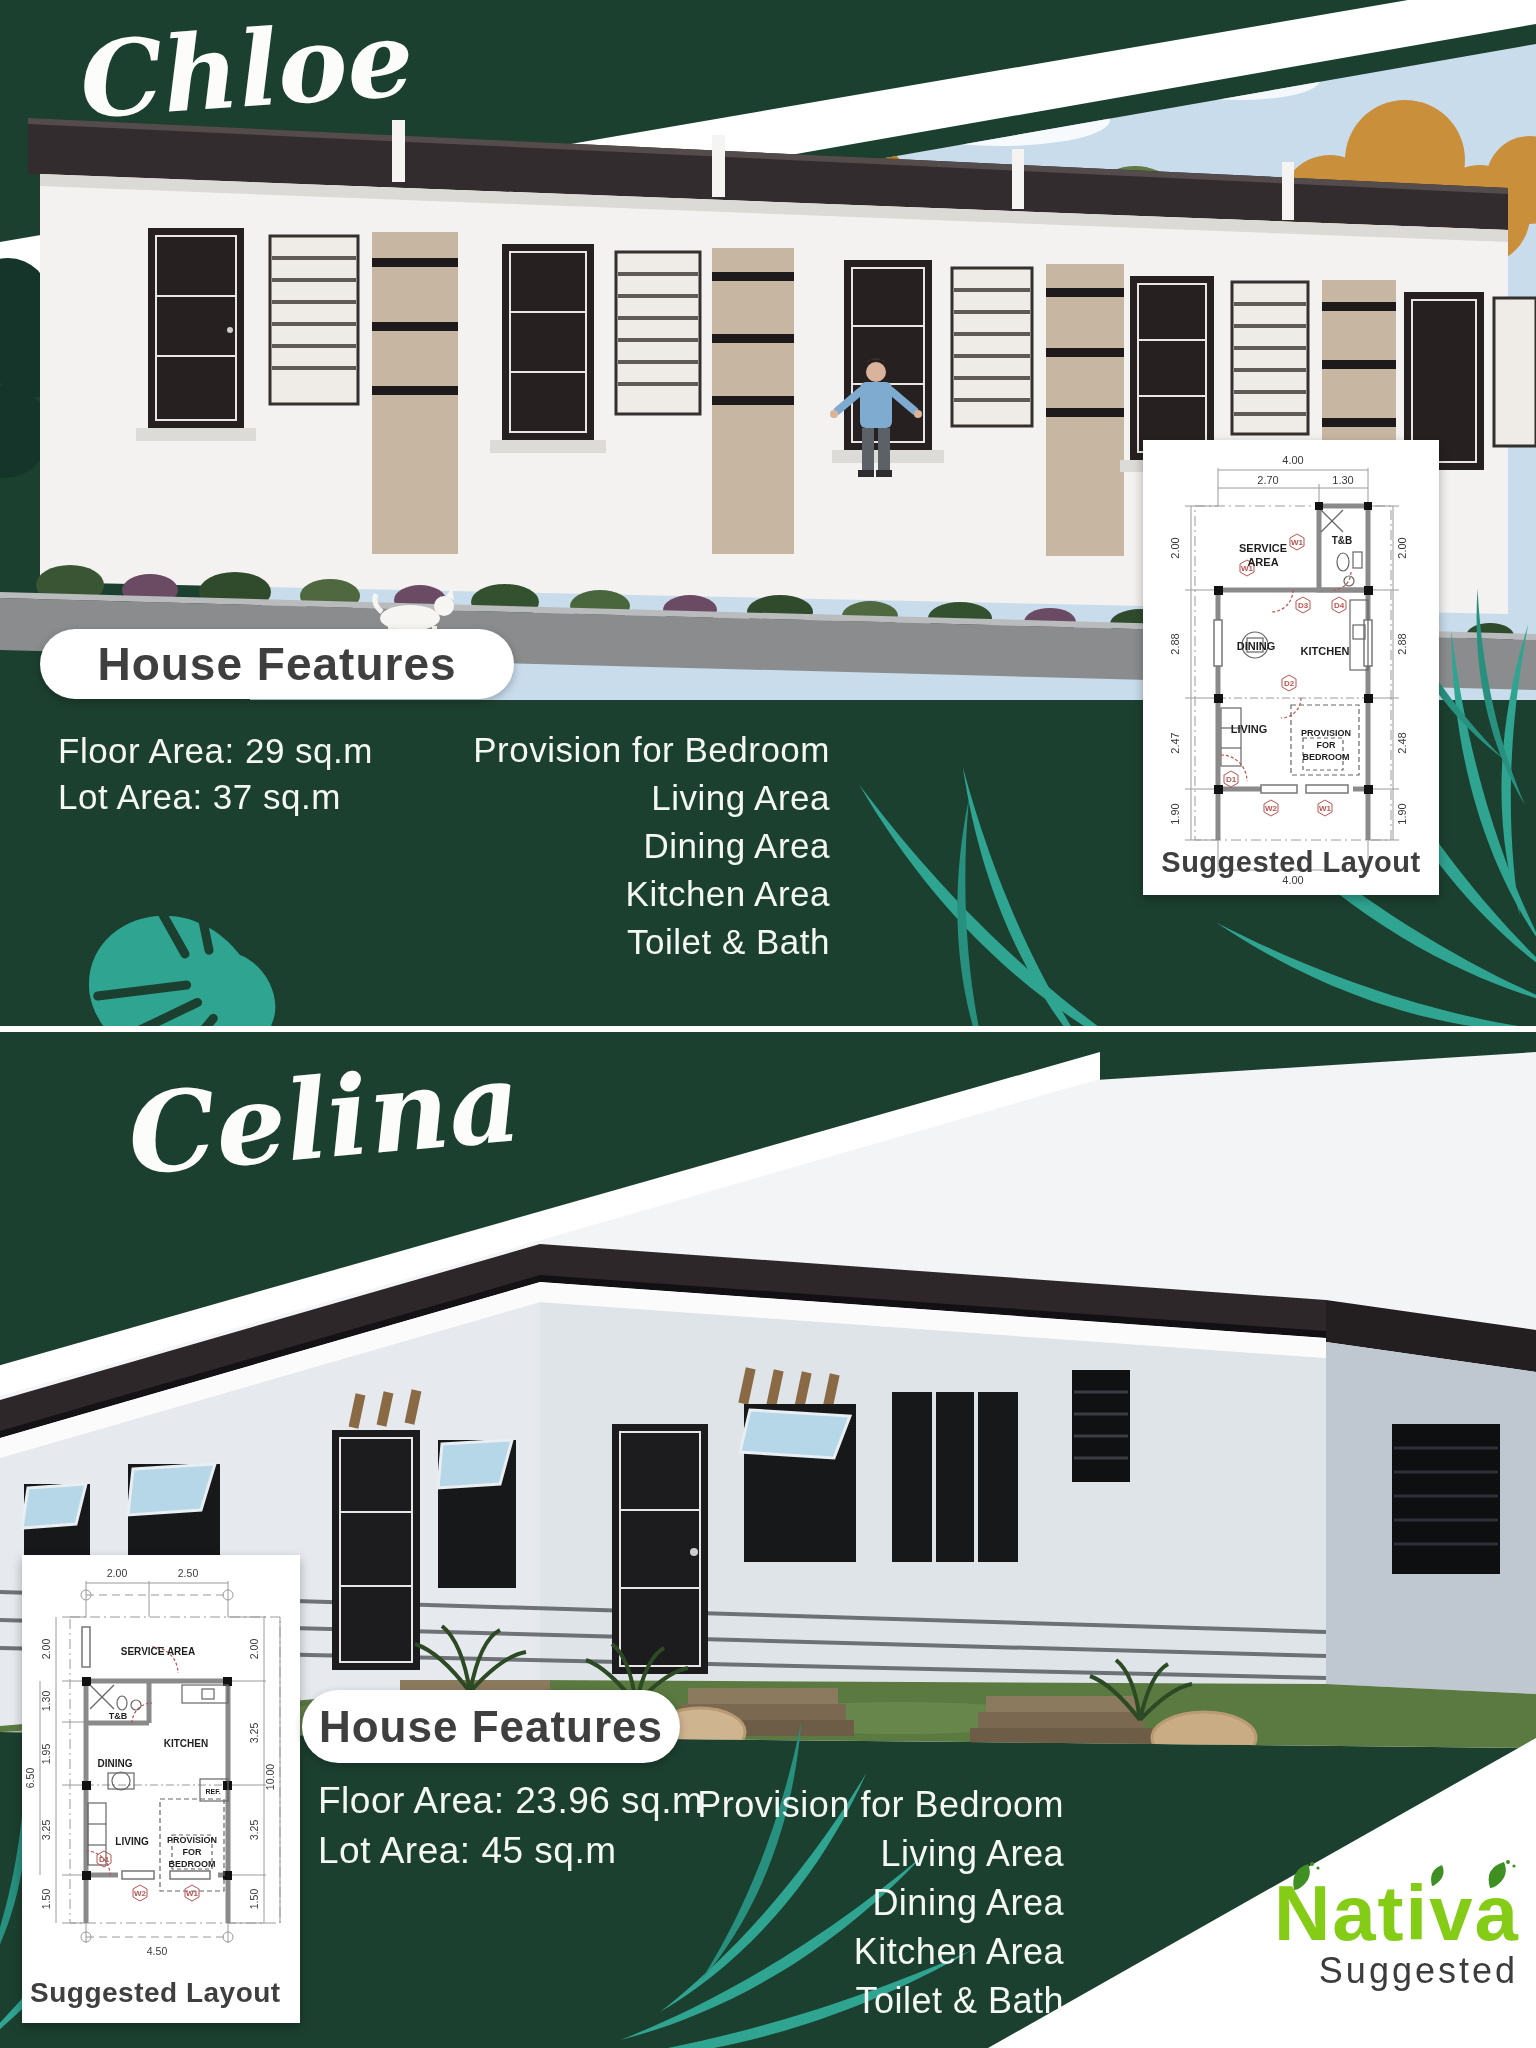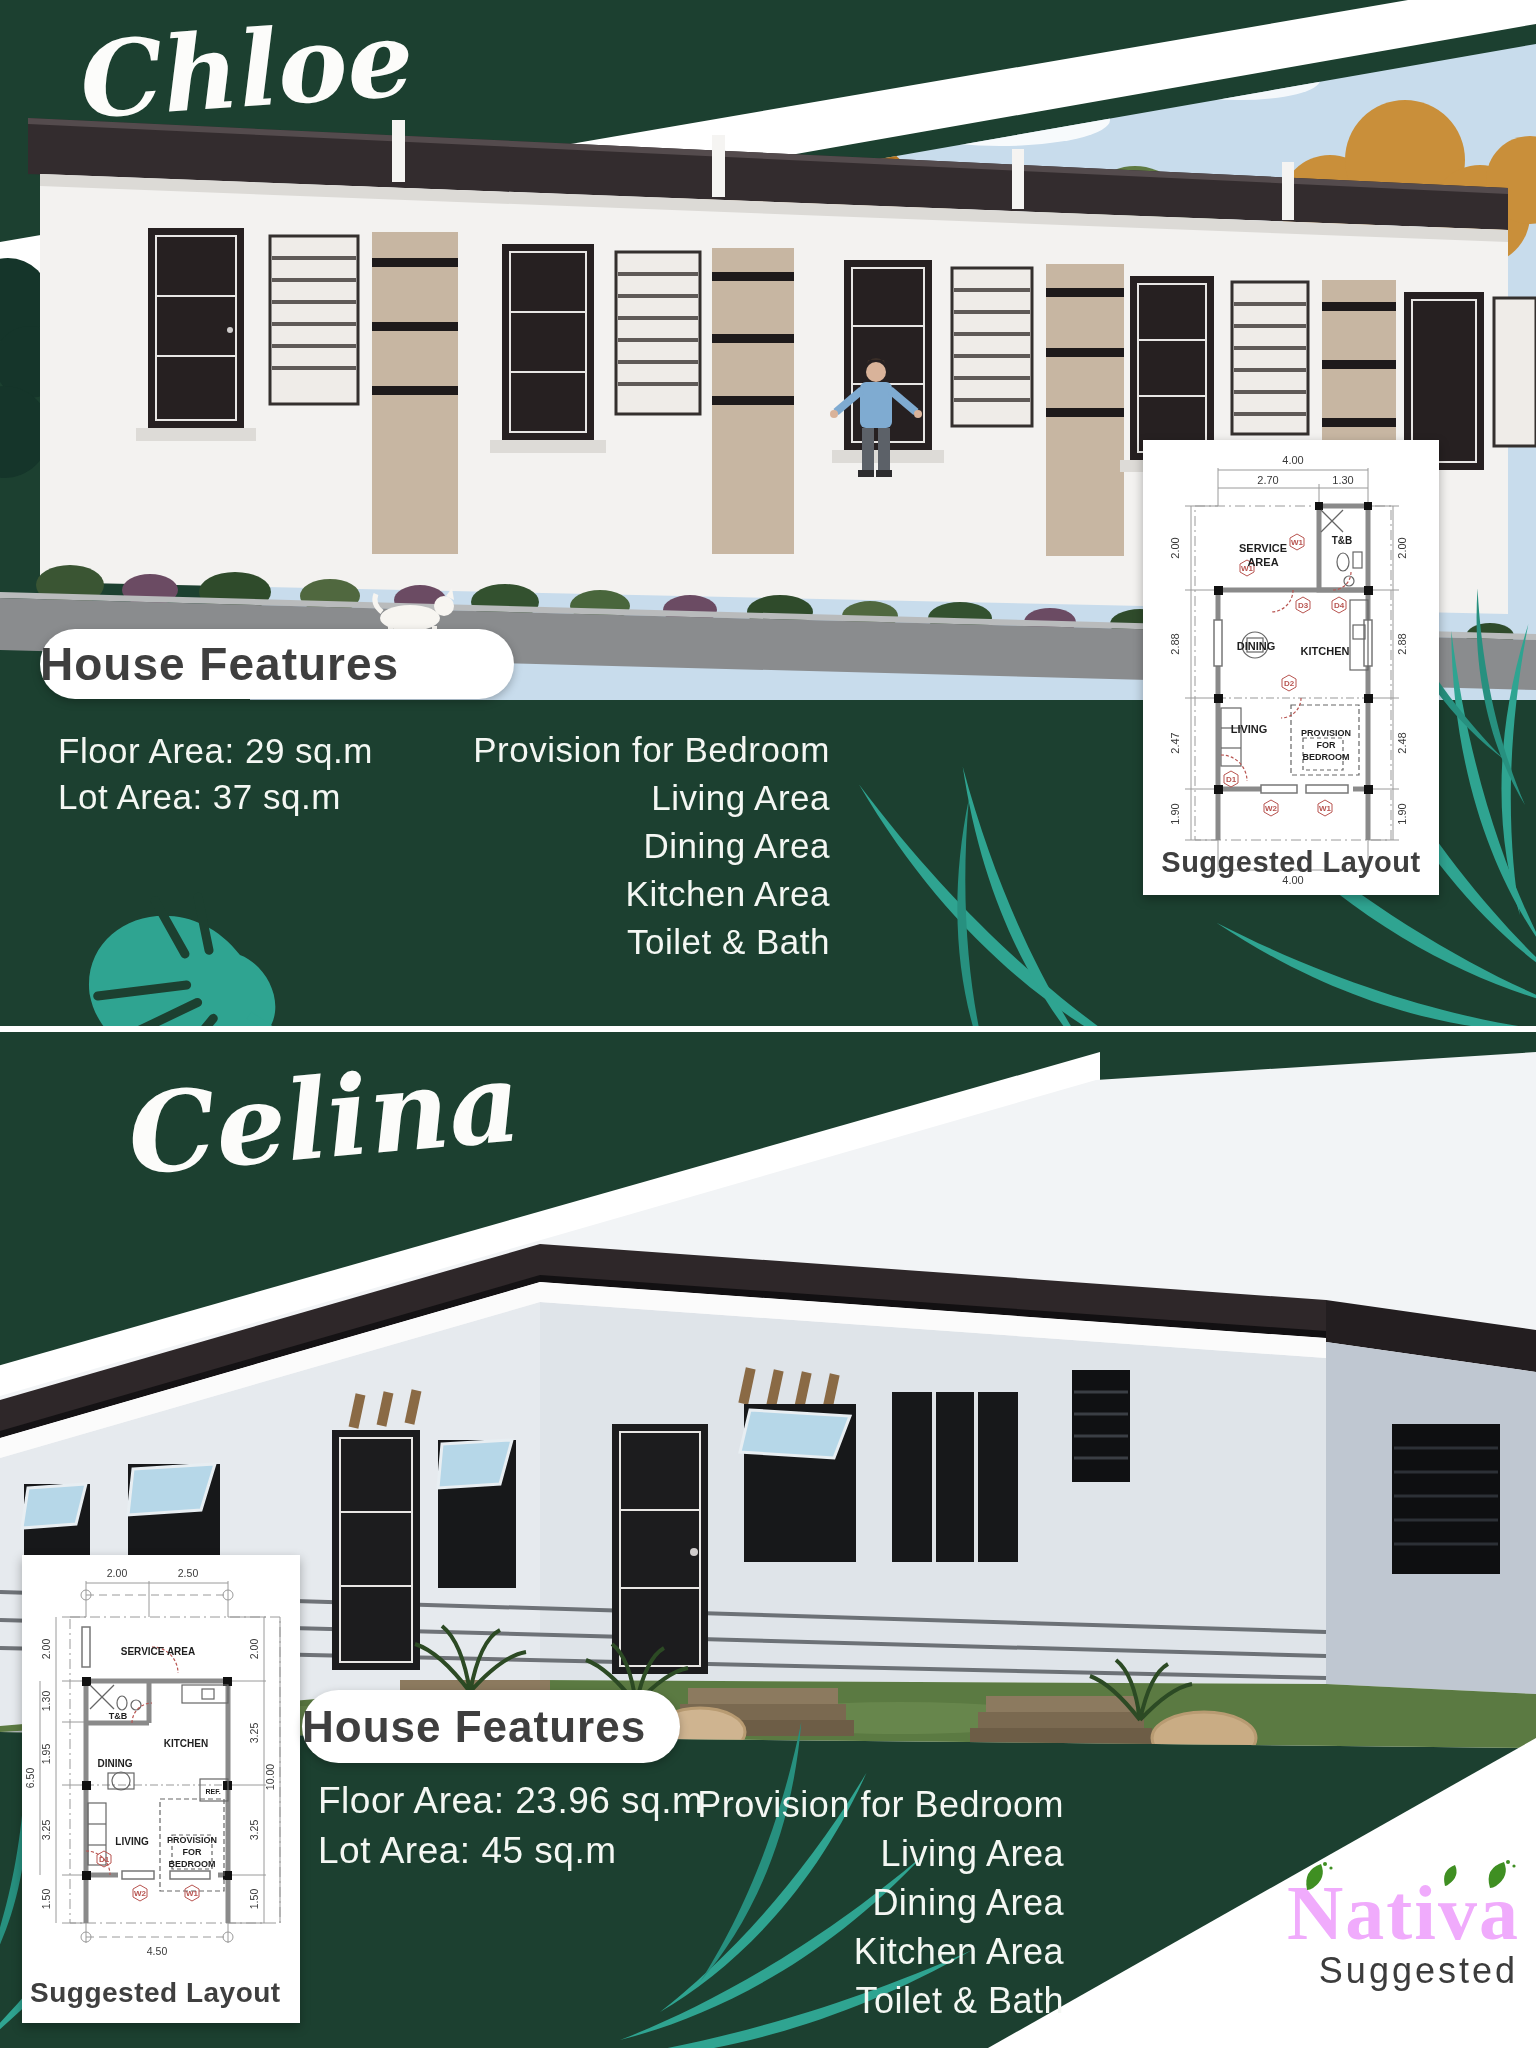--- a/index.html
+++ b/index.html
@@ -2,28 +2,28 @@
 <html><head>
 <meta charset="utf-8">
 <style>
   html,body{margin:0;padding:0;background:#0e241c;}
   #poster{position:relative;width:1536px;height:2048px;overflow:hidden;background:#1c4030;
           font-family:"Liberation Sans",sans-serif;}
   .abs{position:absolute;}
   svg{display:block;}
   .script-title{font-family:"DejaVu Serif",serif;font-style:italic;font-weight:bold;
                 color:#fcfcfa;line-height:1;}
-  .pill{background:#ffffff;border-radius:60px;display:flex;align-items:center;justify-content:flex-start;
+  .pill{background:#ffffff;border-radius:60px;display:flex;align-items:center;justify-content:center;
         box-shadow:0 3px 8px rgba(0,0,0,.25);}
   .pill span{color:#3f3f3f;font-weight:bold;letter-spacing:1px;}
   .lighttxt{color:#f4f7f3;font-weight:300;letter-spacing:.5px;}
   .plan-card{background:#ffffff;box-shadow:0 4px 10px rgba(0,0,0,.3);}
   .plan-caption{color:#3f3f3f;font-weight:bold;letter-spacing:.5px;}
   .plantext{font-family:"Liberation Sans",sans-serif;}
-  .logo-brand{font-family:Liberation Serif, serif;font-weight:bold;color:#f0abfc;line-height:.9;letter-spacing:2px;}
+  .logo-brand{font-family:Liberation Sans, sans-serif;font-weight:bold;color:#84cc16;line-height:.9;letter-spacing:2px;}
   .logo-sub{color:#3c3c3c;letter-spacing:3px;}
 </style>
 </head>
 <body>
 
 <div id="poster">
 
   <div class="abs" style="left:0;top:0;width:1536px;height:1032px;">
     <svg width="1536" height="1032" viewBox="0 0 1536 1032">
       <defs>

